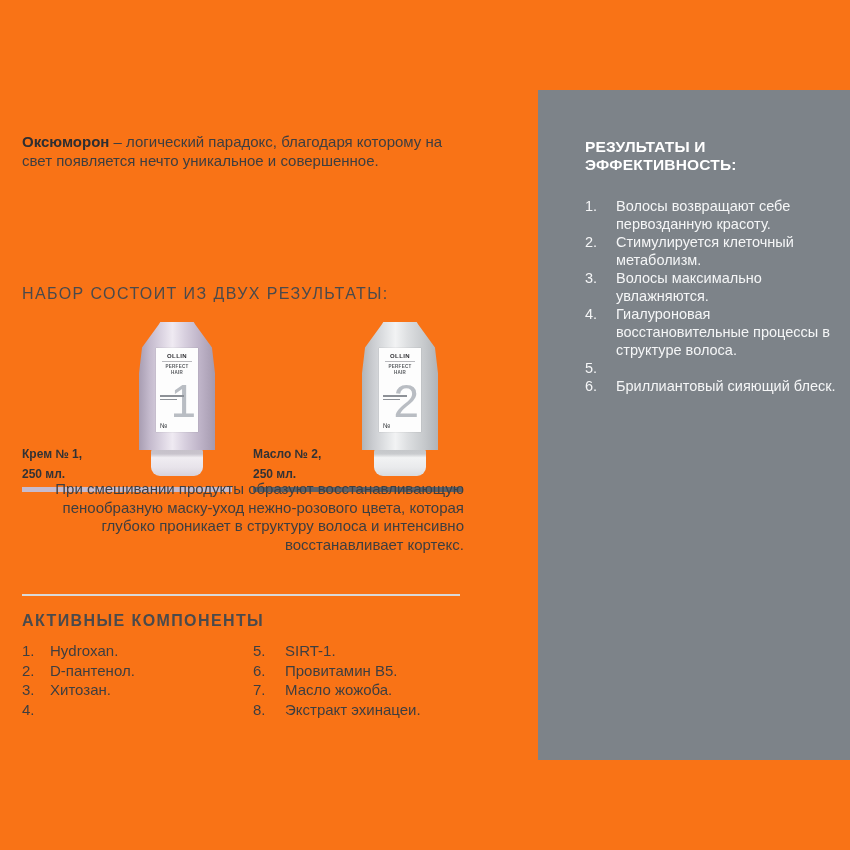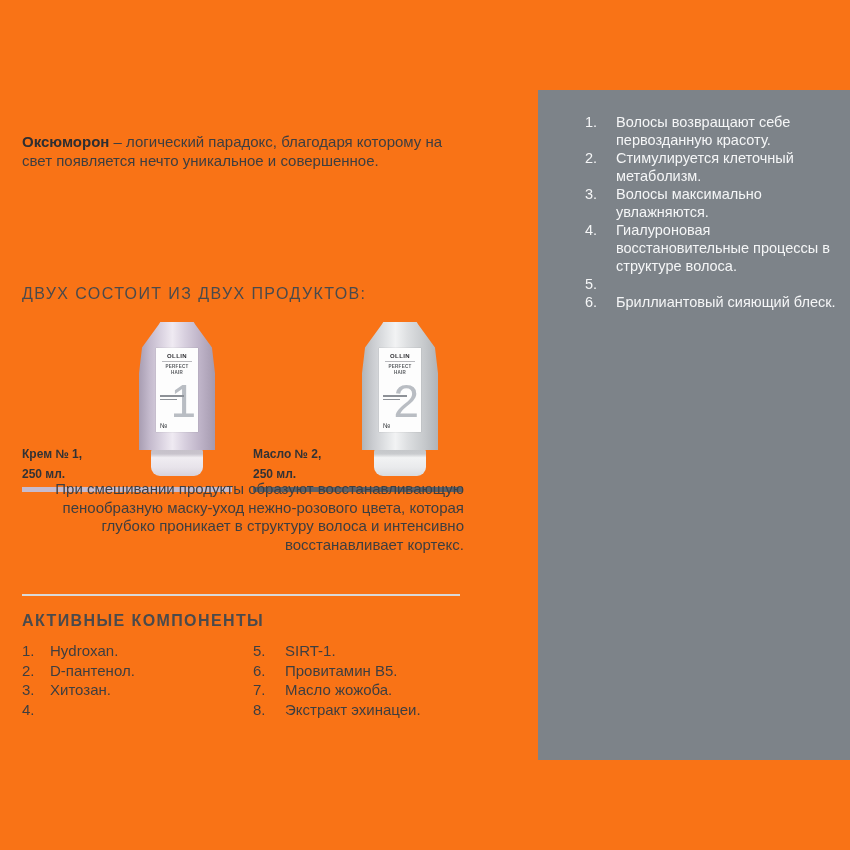--- a/index.html
+++ b/index.html
@@ -76,21 +76,21 @@
   .results-list .li .txt{width:220px;}
 </style>
 </head>
 <body>
 
 <div class="canvas">
 
   <p class="abs para intro1"><span class="term">Оксюморон</span> <span>– логический парадокс, благодаря которому на свет появляется нечто уникальное и совершенное.</span></p>
 
 
-  <div class="abs sec-heading set-heading">ДВУХ СОСТОИТ ИЗ ДВУХ ПРОДУКТОВ:</div>
+  <div class="abs sec-heading set-heading">НАБОР СОСТОИТ ИЗ ДВУХ РЕЗУЛЬТАТЫ:</div>
 
   <div class="abs tube tube1">
     <div class="tube-body">
       <div class="tube-label">
         <div class="brand">OLLIN</div>
         <div class="brand-rule"></div>
         <div class="line-name">PERFECT HAIR</div>
         <div class="big-num">1</div>
         <div class="micro-lines">
             <i></i>
@@ -168,20 +168,21 @@
         <span class="num">7.</span>
         <span class="txt">Масло жожоба.</span>
       </div>
     <div class="li">
         <span class="num">8.</span>
         <span class="txt">Экстракт эхинацеи.</span>
       </div>
   </div>
 
   <div class="abs results-panel">
+    <div class="results-heading">РЕЗУЛЬТАТЫ И ЭФФЕКТИВНОСТЬ:</div>
     <div class="results-list">
       <div class="li">
           <span class="num">1.</span>
           <span class="txt">Волосы возвращают себе первозданную красоту.</span>
         </div>
       <div class="li">
           <span class="num">2.</span>
           <span class="txt">Стимулируется клеточный метаболизм.</span>
         </div>
       <div class="li">

